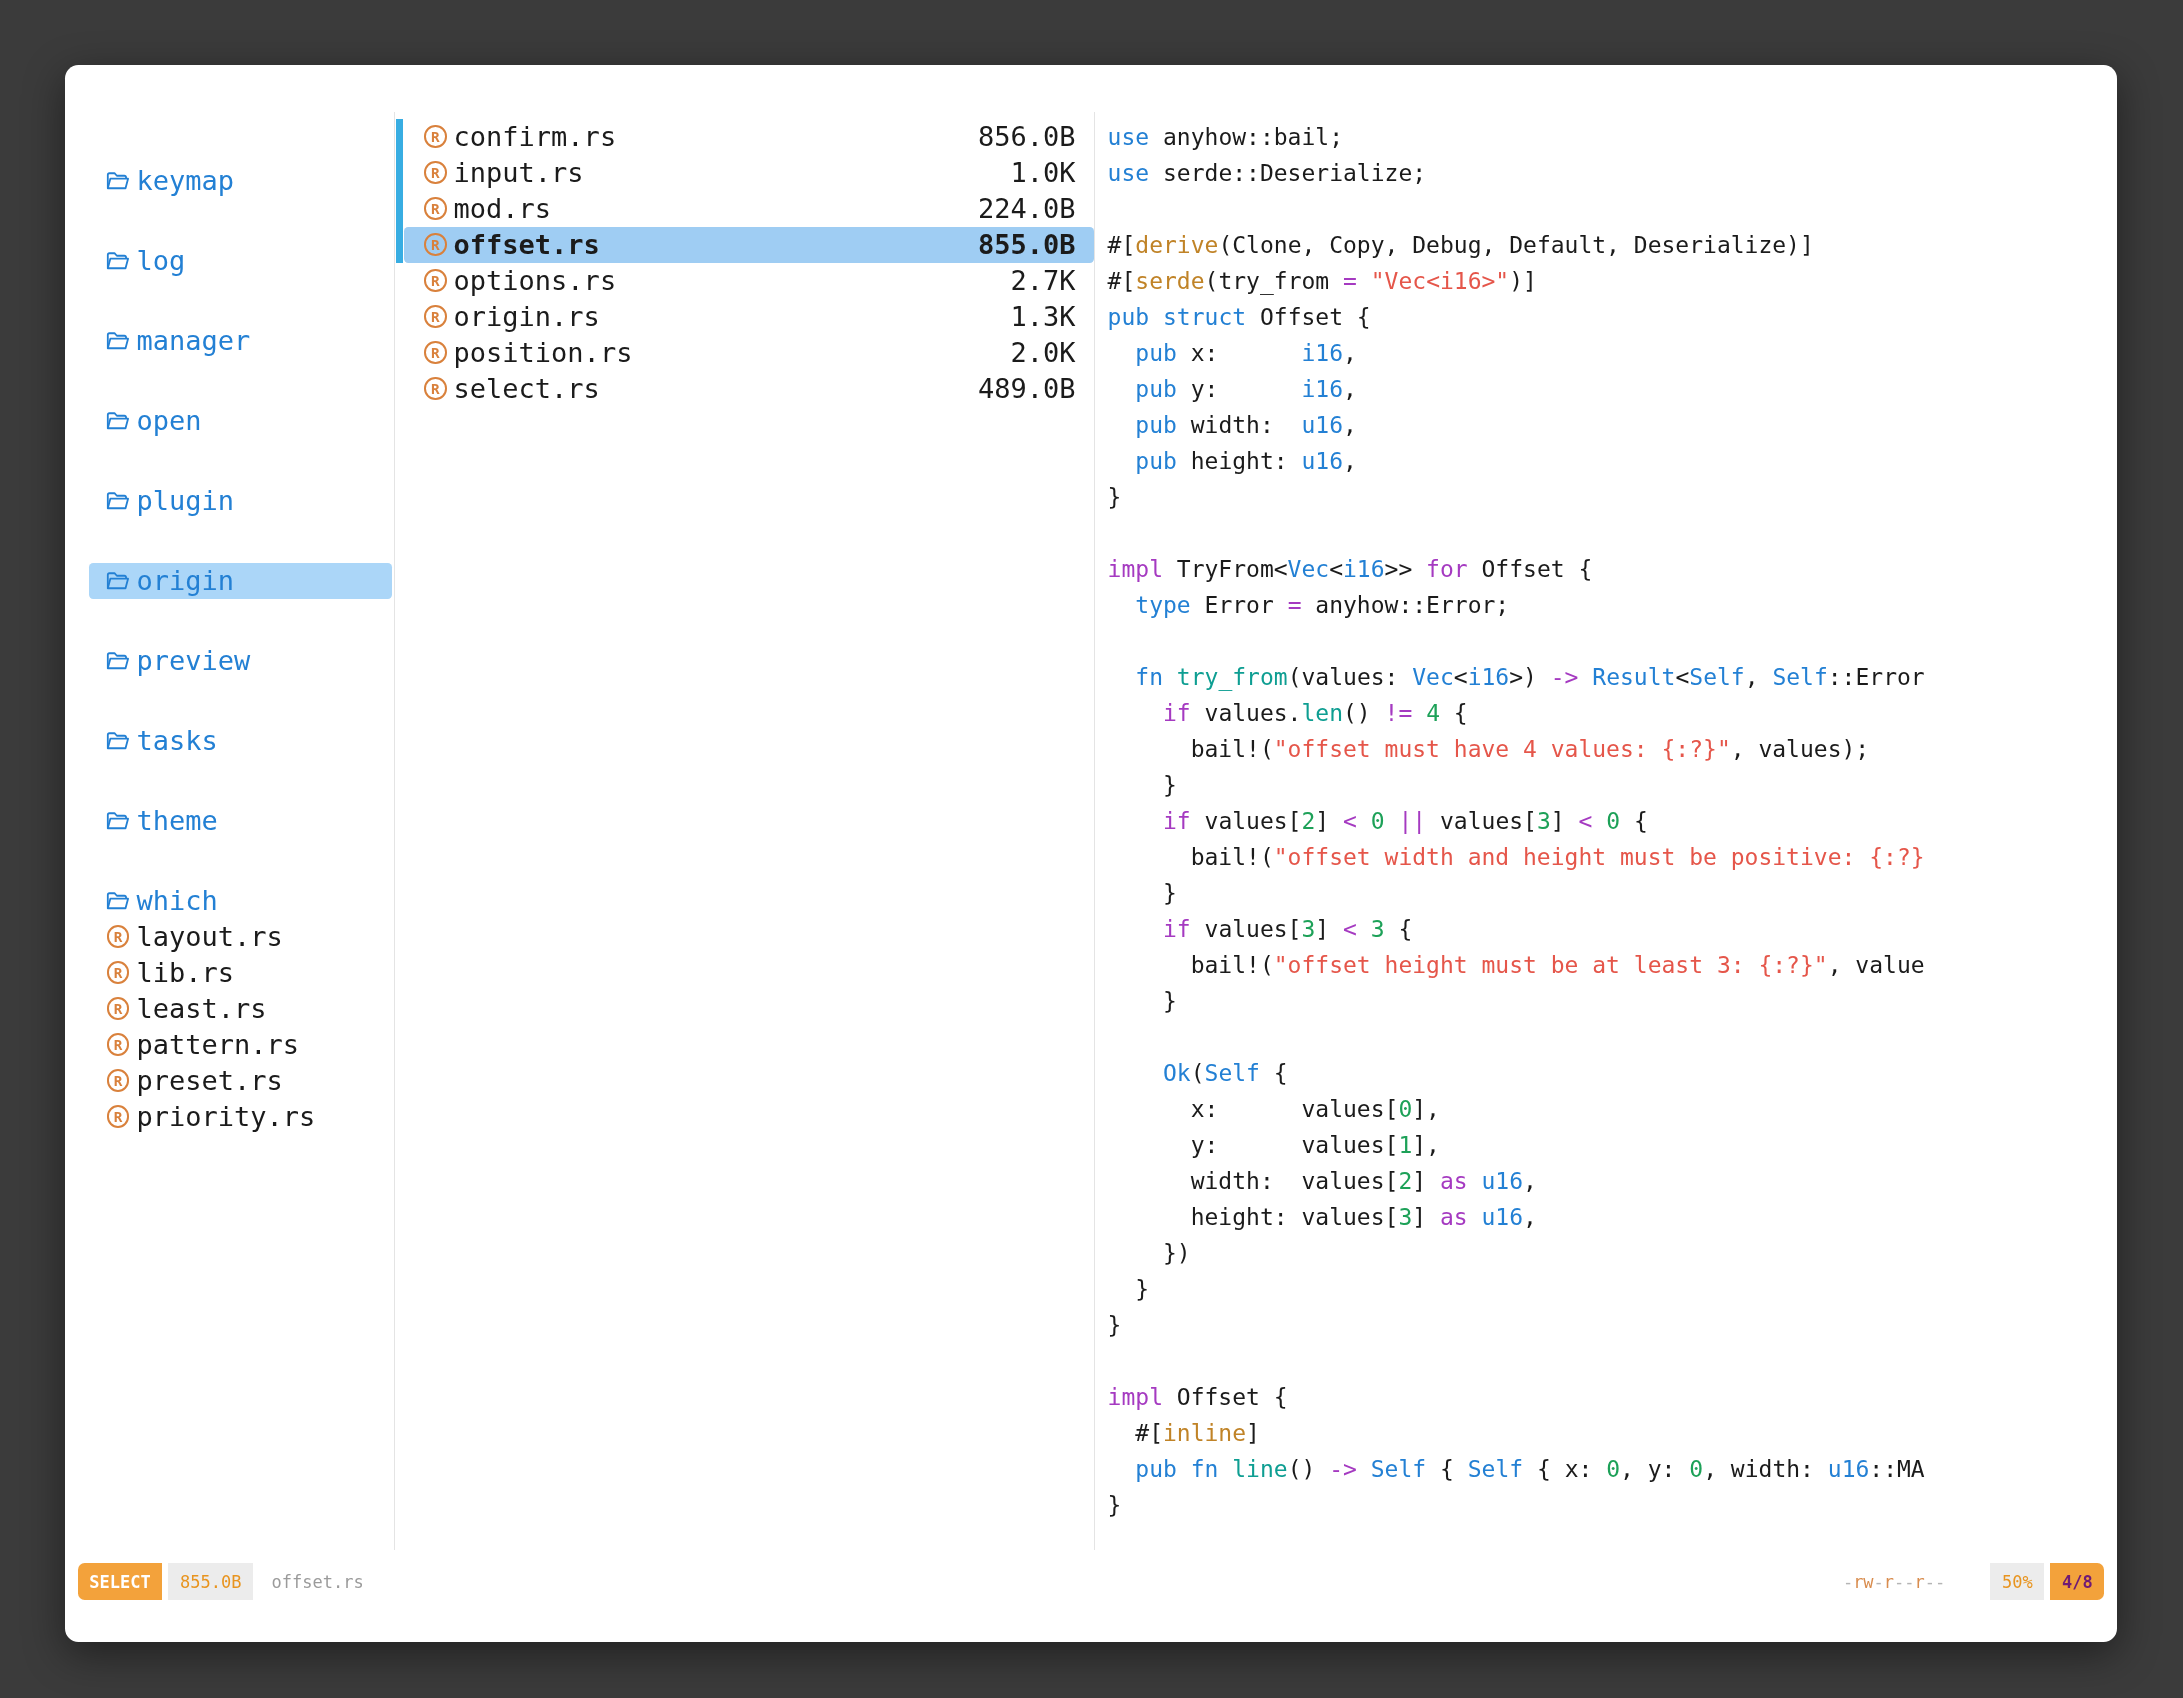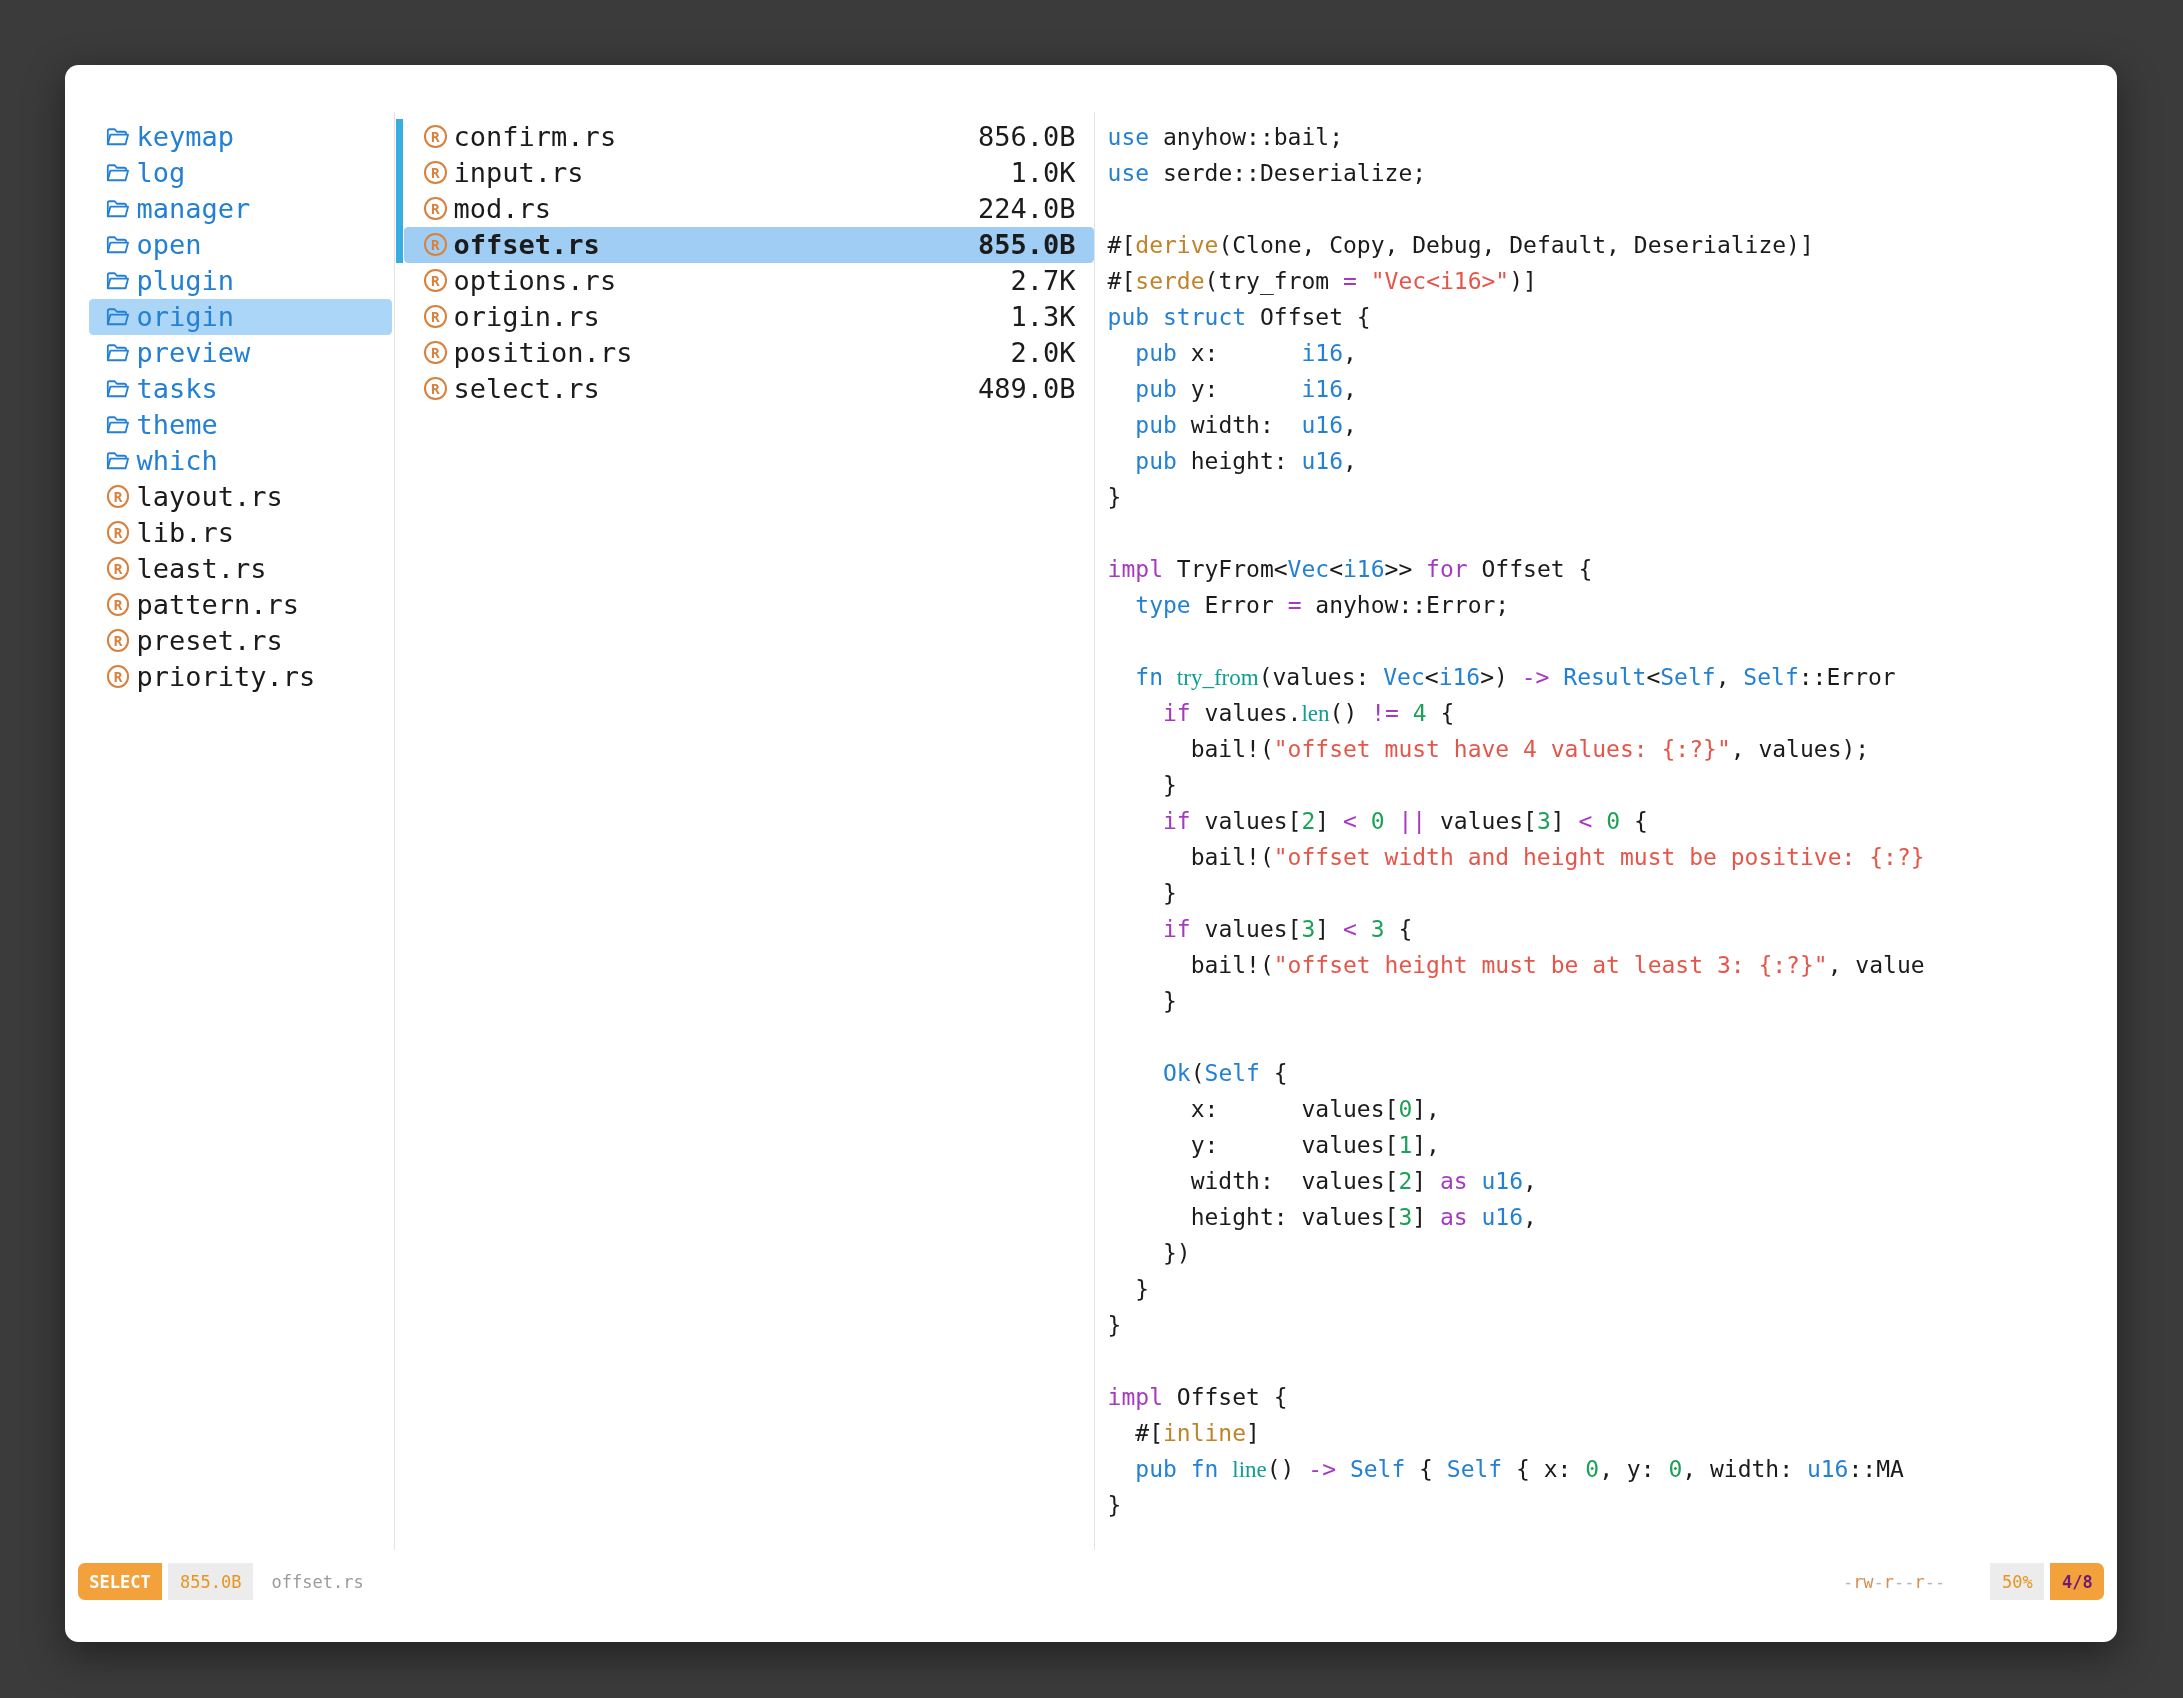--- a/index.html
+++ b/index.html
@@ -12,21 +12,21 @@
 
   .panes{position:absolute;left:0;right:0;top:47px;bottom:92px;display:flex;}
   .pane{padding-top:6.7px;overflow:hidden;}
   .pane-parent{width:329px;}
   .pane-current{width:700px;position:relative;border-left:0.8px solid var(--pane-border,#e4e4e4);}
   .pane-preview{flex:1;border-left:0.8px solid var(--pane-border,#e4e4e4);padding-left:12.6px;}
 
   
   .srow{height:36px;display:flex;align-items:center;margin:0 1.7px 0 23.5px;
     padding-left:17px;gap:5.9px;border-radius:4.2px;font-size:27px;}
-  .srow.folder{color:var(--accent-blue,#2380d4);}
+  .srow.folder{color:var(--accent-blue,#2380d4);margin-top:44px;}
   .srow.file{color:var(--code-text,#1b1b1b);}
   .srow.sel{background:var(--selection-sidebar,#abd6f8);}
   .icon{width:25px;height:25px;display:inline-flex;align-items:center;justify-content:center;flex:none;}
   .rust-badge{width:22.7px;height:22.7px;border:2.1px solid var(--rust-orange,#d9813c);border-radius:50%;
     color:var(--rust-orange,#d9813c);font-size:14.3px;font-weight:bold;
     display:inline-flex;align-items:center;justify-content:center;}
   .folder-svg{width:23.5px;height:20px;display:block;}
 
   
   .sel-marker{position:absolute;left:0.8px;width:7.6px;background:var(--indicator-blue,#38ade2);}
@@ -37,21 +37,21 @@
   .fsize{margin-left:auto;}
 
   
   .code{white-space:pre;}
   .cline{height:36px;line-height:36px;font-size:23px;}
   .c-kw,.c-ty{color:var(--accent-blue,#2380d4);}
   .c-kw2,.c-op{color:var(--code-purple,#a53ac1);}
   .c-attr{color:var(--code-attr-orange,#c08327);}
   .c-str{color:var(--code-string-red,#e5564a);}
   .c-num{color:var(--code-green,#1da158);}
-  .c-fn{color:var(--code-teal,#0e9e92);font-family:Liberation Serif, serif;}
+  .c-fn{color:var(--code-teal,#0e9e92);}
   .c-pl{color:var(--code-text,#1b1b1b);}
 
   
   .statusbar{position:absolute;left:12.6px;right:12.6px;bottom:42px;height:37px;
     display:flex;align-items:center;font-size:17px;}
   .badge{height:37px;display:inline-flex;align-items:center;padding:0 11.7px;}
   .badge-mode{background:var(--badge-orange,#f3a23b);color:#fff;font-weight:bold;border-radius:6.7px 0 0 6.7px;}
   .badge-size{background:var(--badge-gray-bg,#ececec);color:var(--badge-amber-text,#e8941f);margin-left:5.9px;}
   .sb-filename{color:var(--filename-gray,#9b9b9b);margin-left:18.5px;}
   .sb-right{margin-left:auto;display:inline-flex;align-items:center;}

